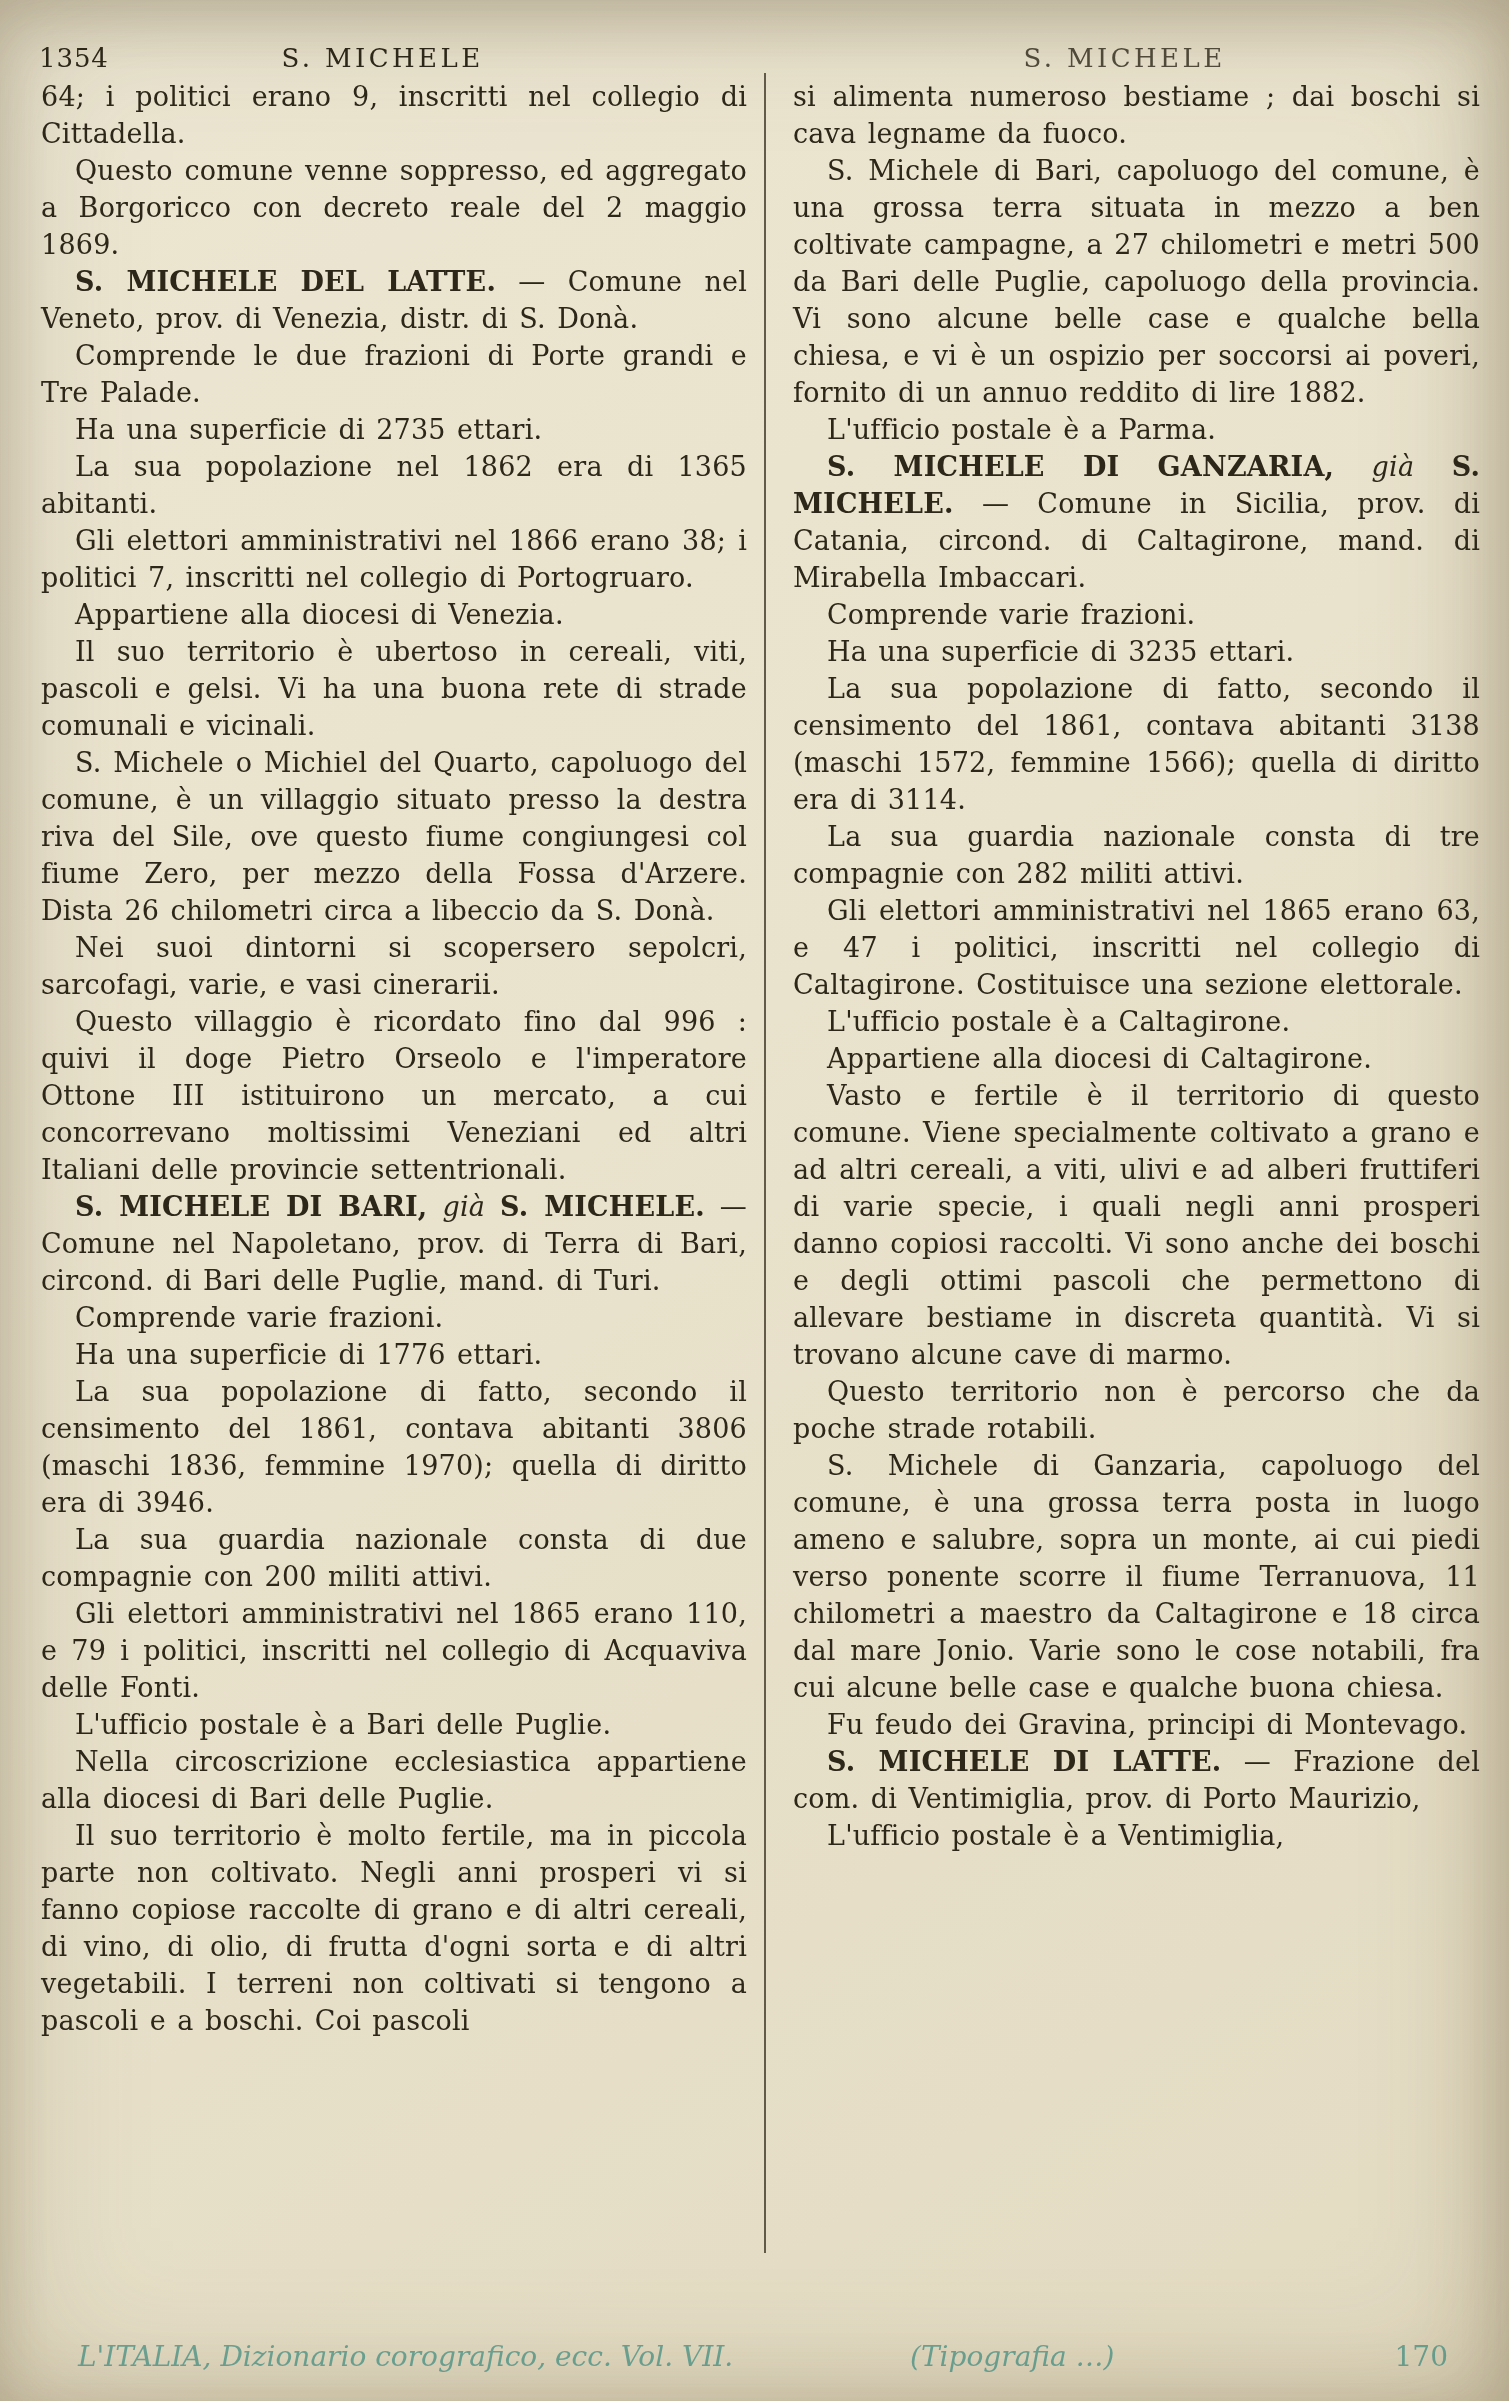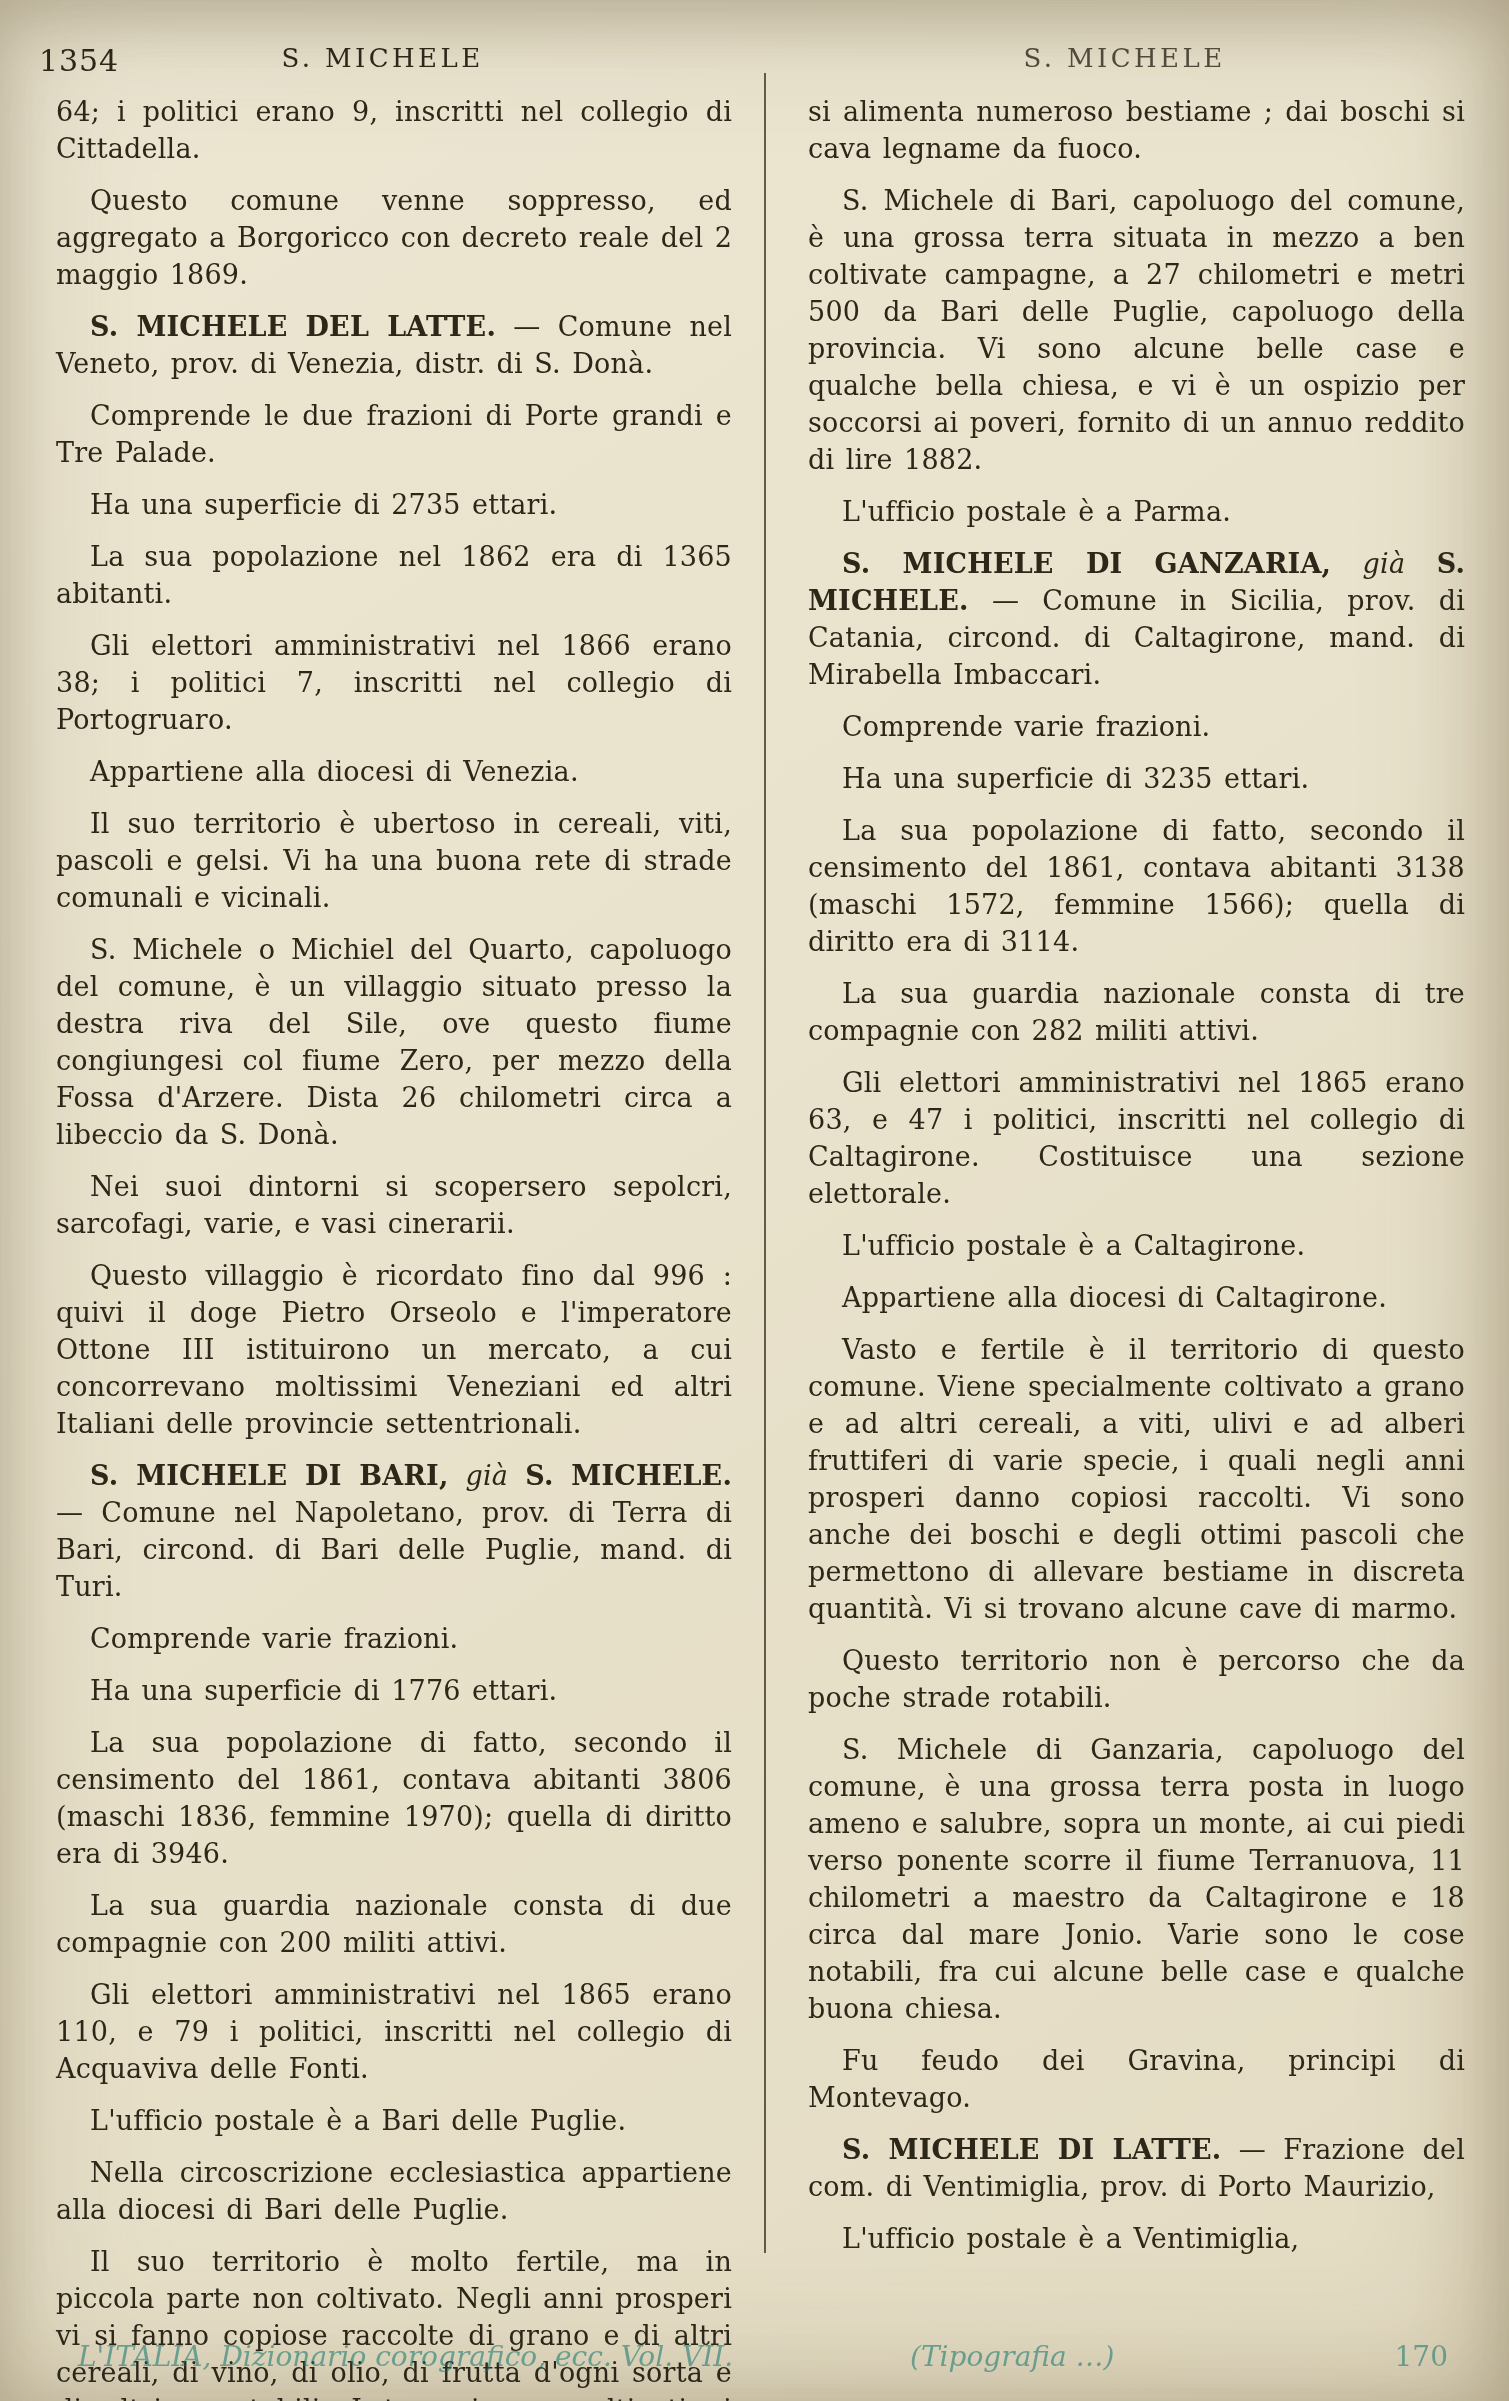--- a/index.html
+++ b/index.html
@@ -8,33 +8,33 @@
     width:1509px;height:2401px;position:relative;overflow:hidden;
     background:#e9e2cc;color:#2d2719;
     font-family:"DejaVu Serif","Liberation Serif",serif;
   }
   .paper{
     position:absolute;inset:0;
     background:linear-gradient(145deg,#ece6d2 0%,#e9e2cc 45%,#e3dbc2 100%);
     box-shadow:inset 0 0 145px rgba(96,78,45,.25), inset -24px 0 77px rgba(96,78,45,.12), inset 0 22px 51px rgba(70,56,30,.14);
   }
   .header{position:absolute;top:41px;left:0;right:0;height:37px}
-  .pagenum{position:absolute;left:39px;top:1.7px;font-size:30px;letter-spacing:0.9px}
+  .pagenum{position:absolute;left:39px;top:1.7px;font-size:26px;letter-spacing:0.9px}
   .rh{position:absolute;top:2px;font-size:26px;letter-spacing:3.4px}
   .rh-left{left:0;width:765px;text-align:center}
   .rh-right{left:765px;width:719px;text-align:center;opacity:.8}
   .divider{position:absolute;left:764px;top:73px;width:1.7px;height:2180px;background:#4b4331;opacity:.85}
   .col{
     position:absolute;top:78px;
     font-size:27px;line-height:37px;text-align:justify;
     word-spacing:2.6px;letter-spacing:0.2px;
   }
   .col-left{left:41px;width:706px}
   .col-right{left:793px;width:687px}
-  p.para{margin:15px;padding:0}
+  p.para{margin:0;padding:0}
   p.indent{text-indent:34px}
   .b{font-weight:bold}
   .i{font-style:italic}
   .footer{position:absolute;top:2340px;left:0;right:0;height:31px;font-size:28px;font-style:italic;color:#0f766e;opacity:.55}
   .f-left{position:absolute;left:78px;top:0}
   .f-center{position:absolute;left:910px;top:0}
   .f-right{position:absolute;right:61px;top:0;font-style:normal}
 </style>
 </head>
 <body>

